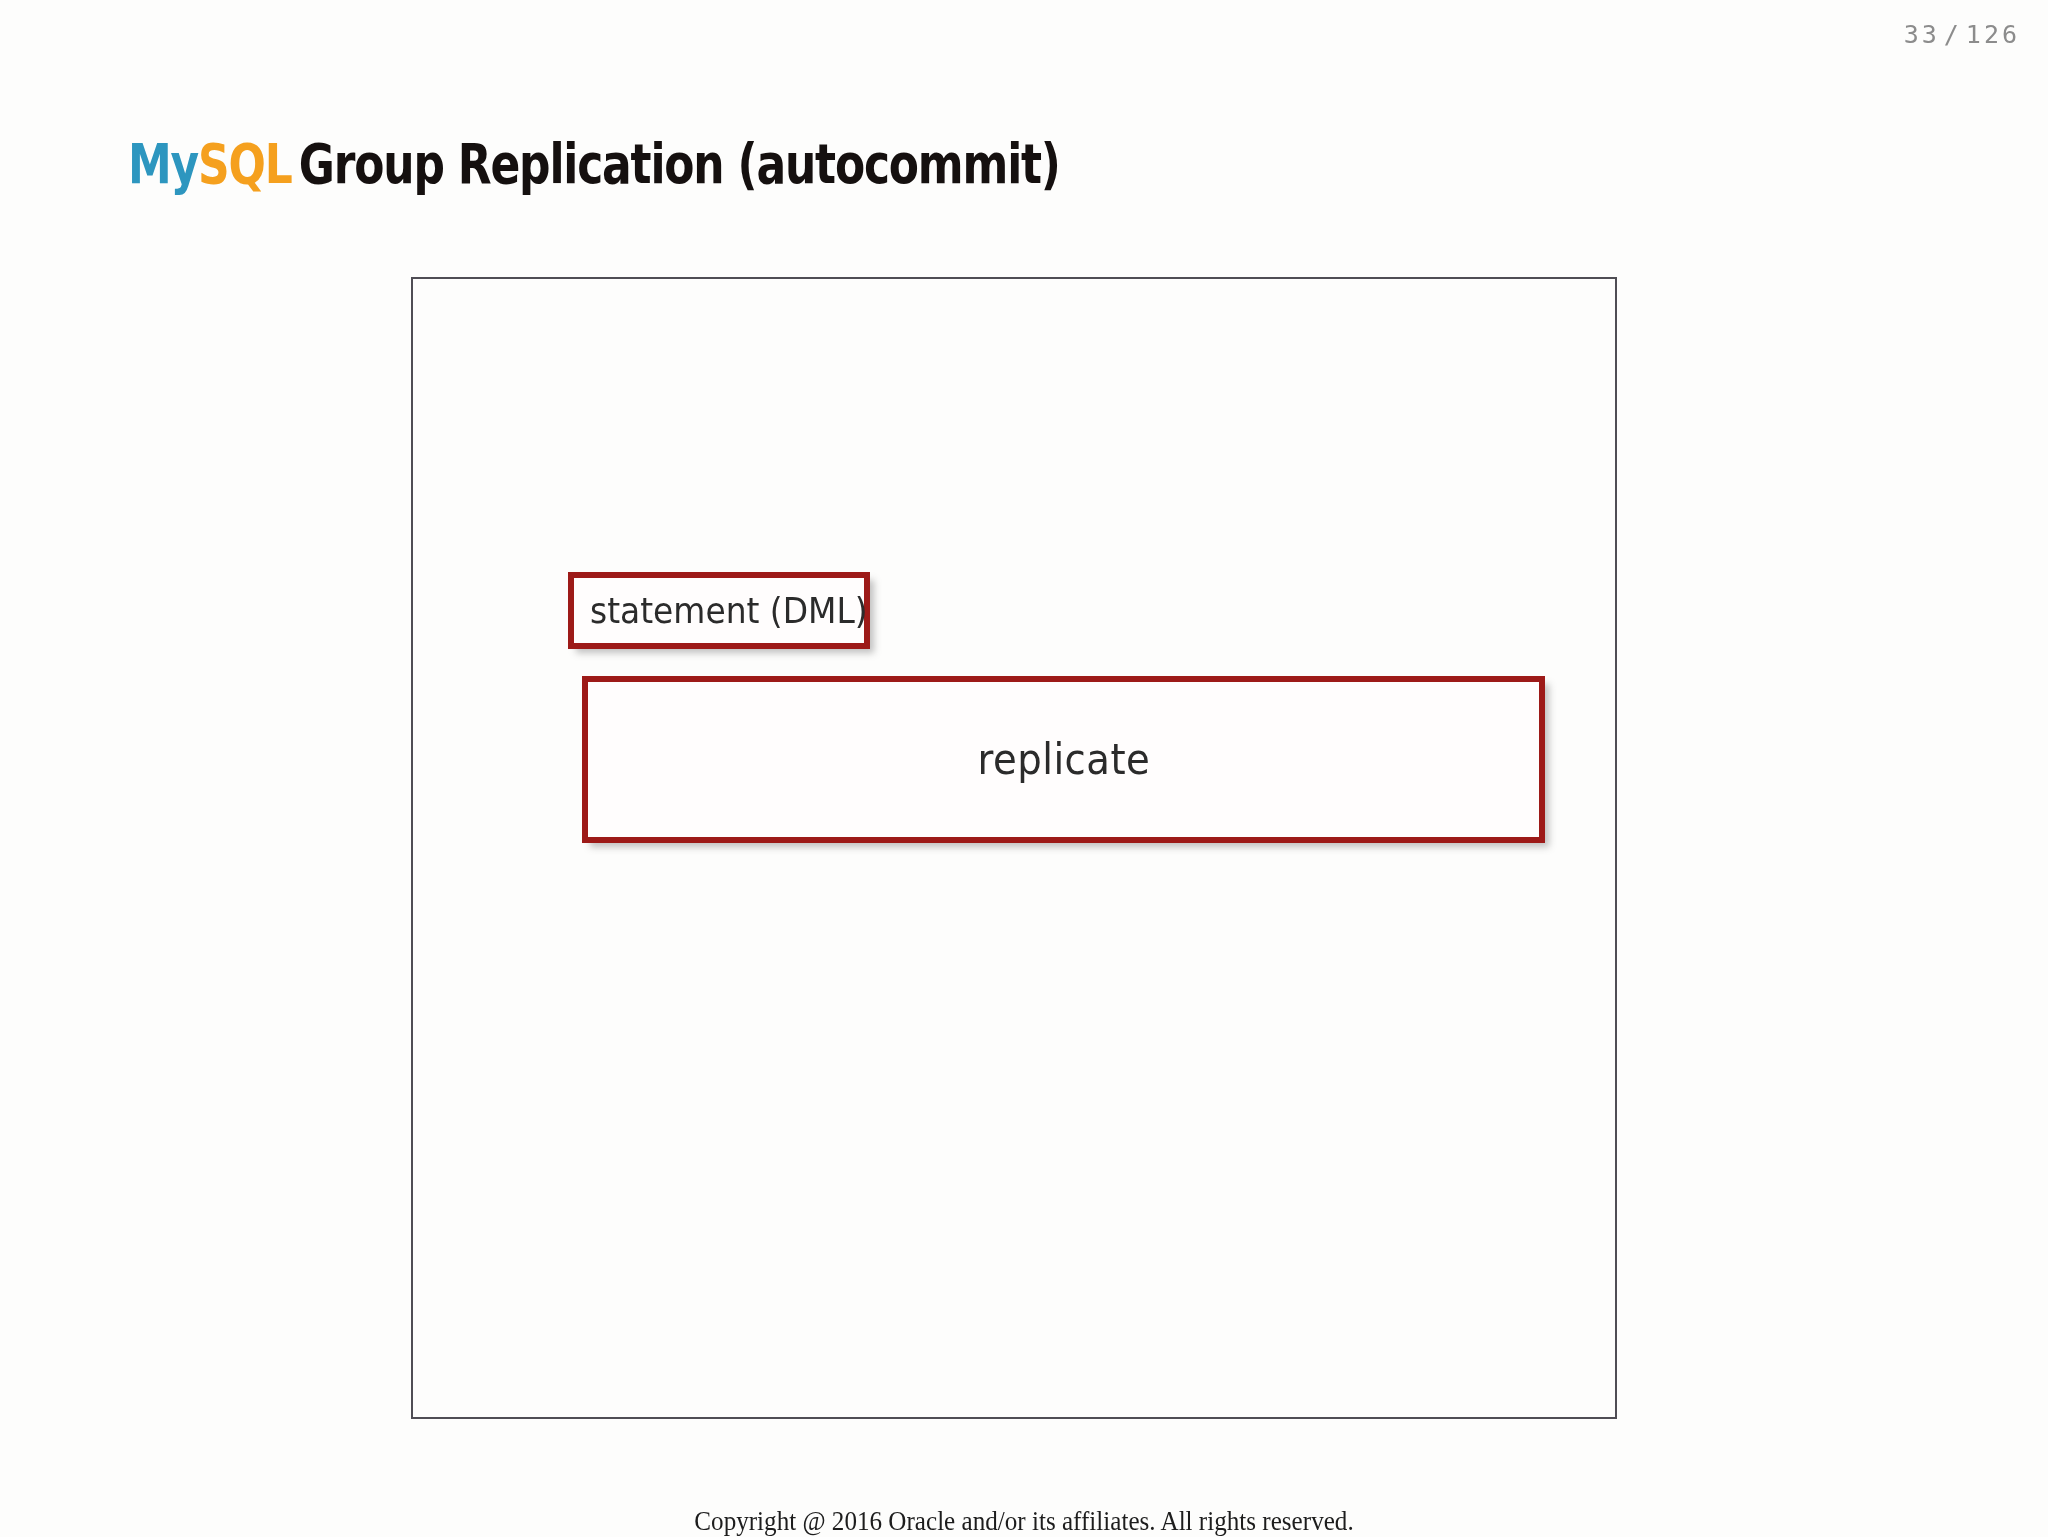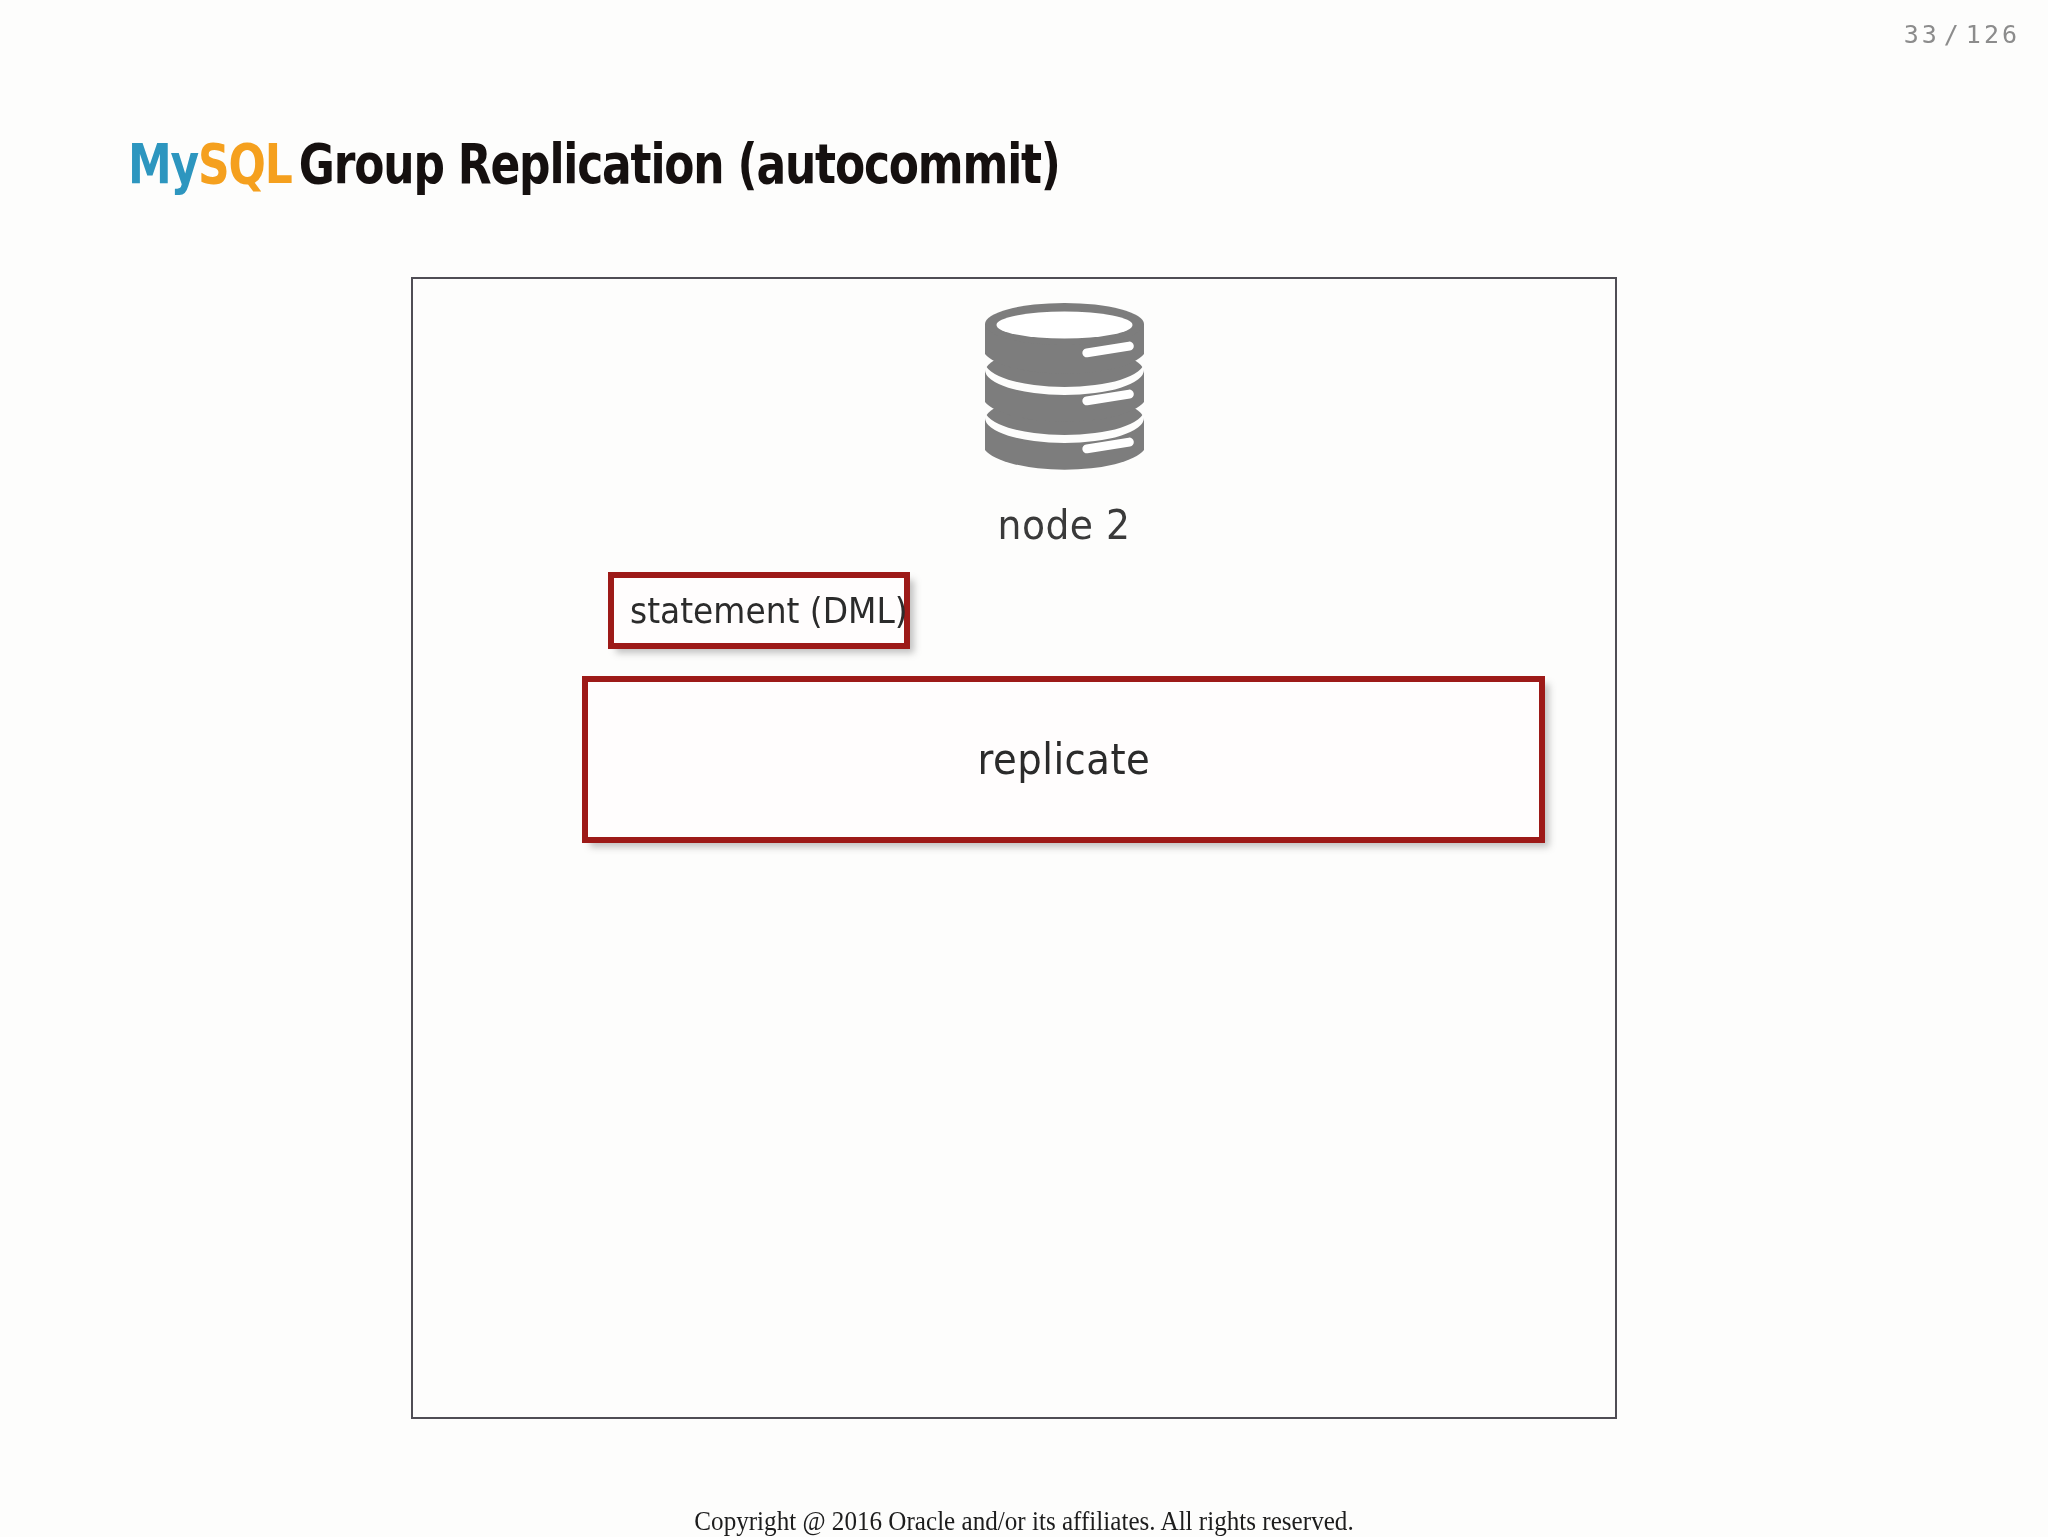--- a/index.html
+++ b/index.html
@@ -103,21 +103,21 @@
     align-items: center;
     box-shadow: 6px 6px 7px -2px rgba(120,120,120,0.45);
   }
   .flow-box .flow-label {
     font-family: "DejaVu Sans", sans-serif;
     color: #2b2b2b;
     white-space: nowrap;
   }
 
   .statement-box {
-    left: 608px;
+    left: 568px;
     top: 572px;
     width: 302px;
     height: 77px;
     justify-content: flex-start;
     padding-left: 16px;
   }
   .statement-box .flow-label {
     font-size: 35px;
     letter-spacing: 0px;
     transform: scaleX(0.94);
@@ -160,39 +160,20 @@
 
 <div class="slide-title">
   <span class="my">My</span><span class="sql">SQL</span><span class="rest">Group Replication (autocommit)</span>
 </div>
 
 <div class="content-frame"></div>
 
 <div class="node-row">
 
 
-  <div class="node node-2">
-    <svg class="db-icon" viewBox="0 0 175 185">
-      <g>
-        <path d="M8 120 L8 150 A82 26 0 0 0 167 150 L167 120 Z" fill="#7d7d7d"></path>
-        <ellipse cx="87.5" cy="120" rx="79.5" ry="25" fill="#7d7d7d"></ellipse>
-        <path d="M8 72 L8 102 A82 26 0 0 0 167 102 L167 72 Z" fill="#7d7d7d"></path>
-        <ellipse cx="87.5" cy="72" rx="79.5" ry="25" fill="#7d7d7d"></ellipse>
-        <path d="M8 24 L8 54 A82 26 0 0 0 167 54 L167 24 Z" fill="#7d7d7d"></path>
-        <ellipse cx="87.5" cy="24" rx="79.5" ry="21" fill="#7d7d7d"></ellipse>
-        <ellipse cx="87.5" cy="25" rx="68" ry="13.5" fill="#ffffff"></ellipse>
-        <path d="M8 62 A79.5 25 0 0 0 167 62 L167 70 A79.5 25 0 0 1 8 70 Z" fill="#fdfdfc"></path>
-        <path d="M8 110 A79.5 25 0 0 0 167 110 L167 118 A79.5 25 0 0 1 8 118 Z" fill="#fdfdfc"></path>
-        <rect x="105" y="45" width="52" height="9" rx="4.5" fill="#ffffff" transform="rotate(-9 131 49)"></rect>
-        <rect x="105" y="93" width="52" height="9" rx="4.5" fill="#ffffff" transform="rotate(-9 131 97)"></rect>
-        <rect x="105" y="141" width="52" height="9" rx="4.5" fill="#ffffff" transform="rotate(-9 131 145)"></rect>
-      </g>
-    </svg>
-    <div class="node-label">node 2</div>
-  </div>
 
 
 </div>
 
 <div class="flow-box statement-box">
   <span class="flow-label">statement (DML)</span>
 </div>
 
 <div class="flow-box replicate-box">
   <span class="flow-label">replicate</span>

